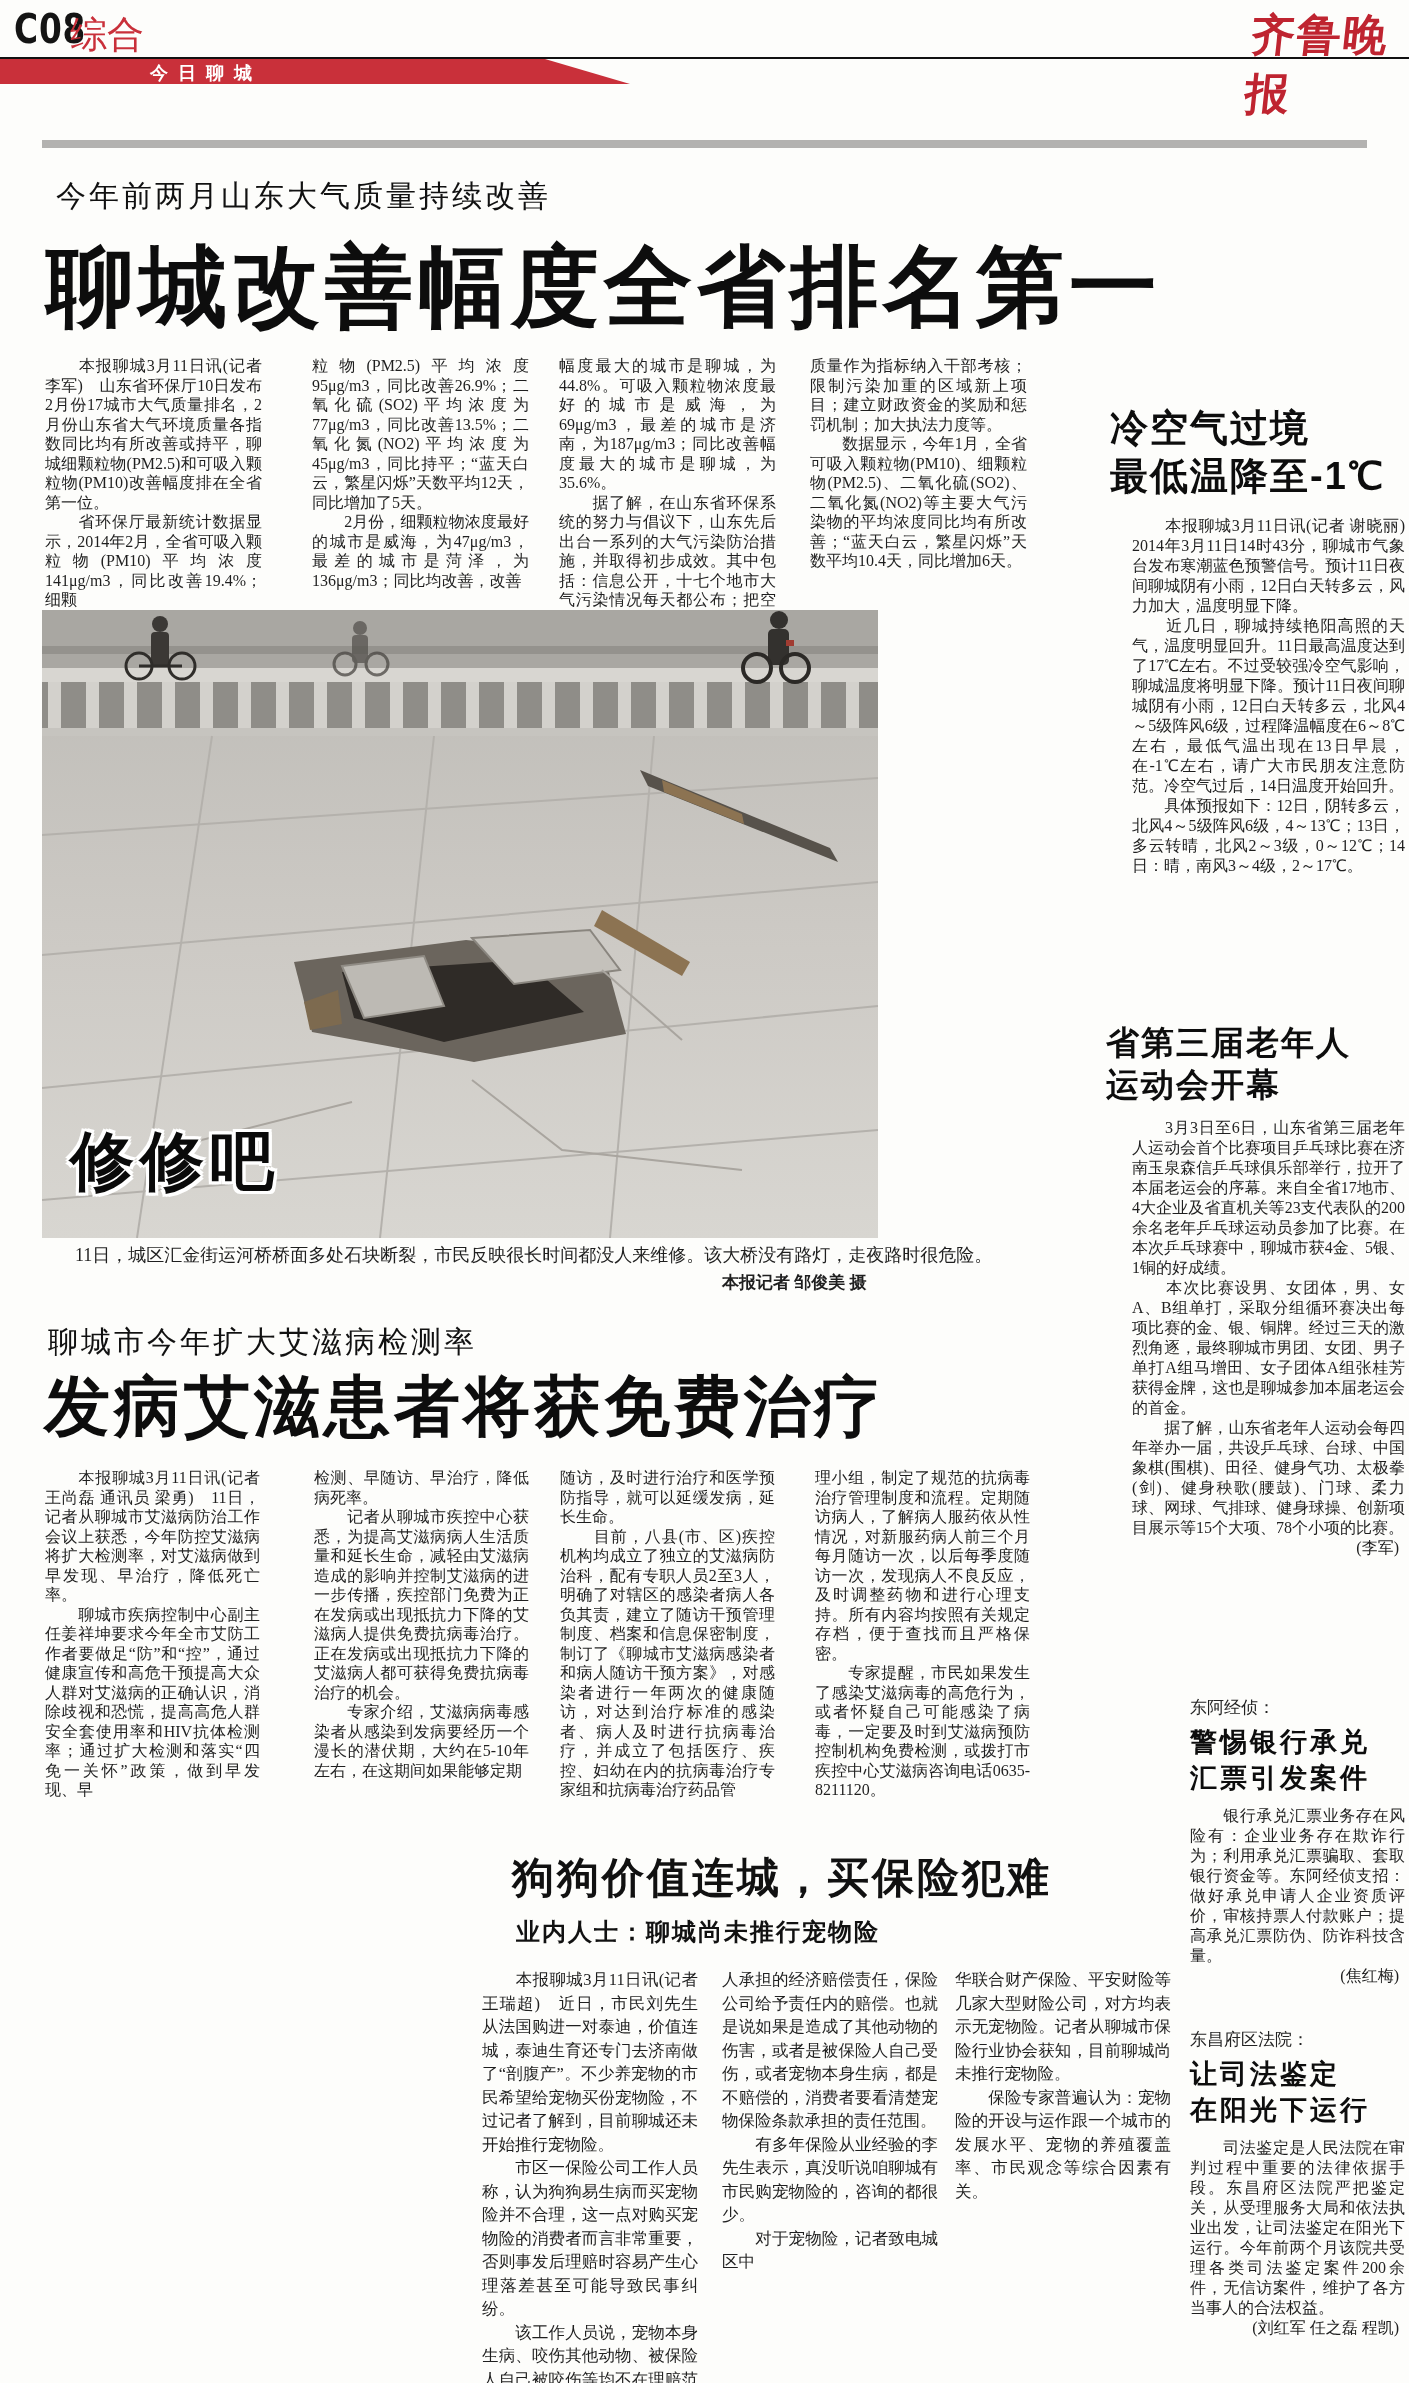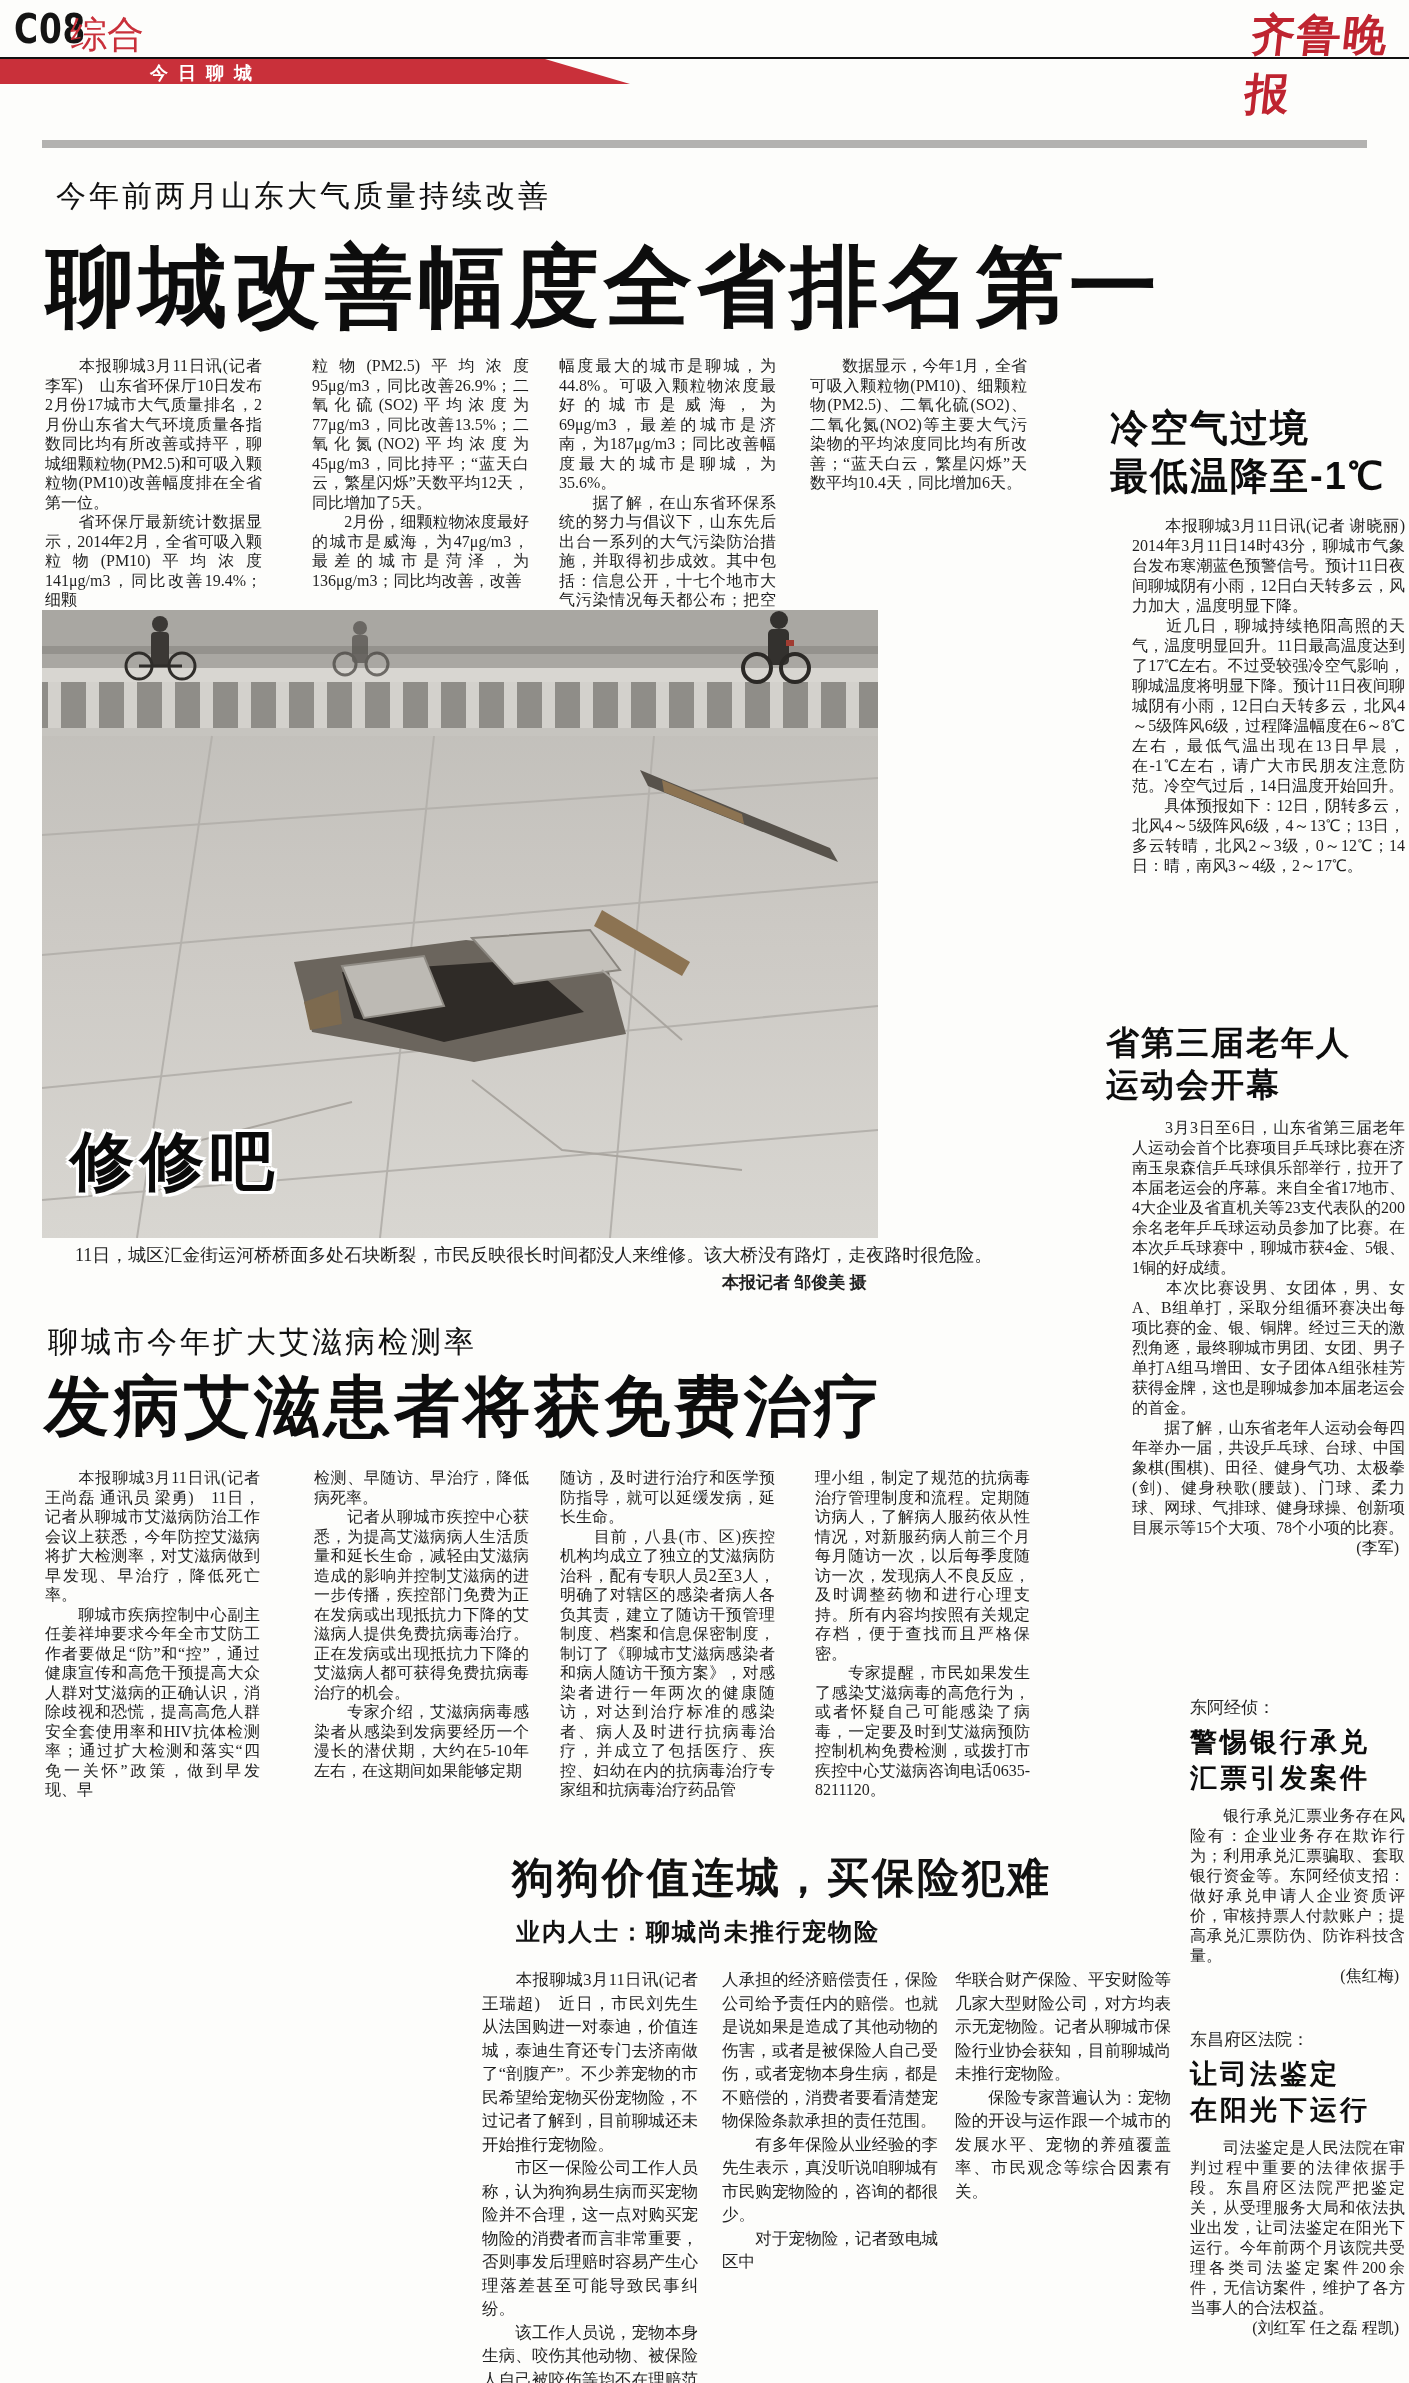--- a/index.html
+++ b/index.html
@@ -66,20 +66,21 @@
     </div>
   <div class="abs bodycol" style="left:312px;top:356px;width:217px;height:252px;">
       <p>粒物(PM2.5)平均浓度95μg/m3，同比改善26.9%；二氧化硫(SO2)平均浓度为77μg/m3，同比改善13.5%；二氧化氮(NO2)平均浓度为45μg/m3，同比持平；“蓝天白云，繁星闪烁”天数平均12天，同比增加了5天。</p>
       <p>　　2月份，细颗粒物浓度最好的城市是威海，为47μg/m3，最差的城市是菏泽，为136μg/m3；同比均改善，改善</p>
     </div>
   <div class="abs bodycol" style="left:559px;top:356px;width:217px;height:252px;">
       <p>幅度最大的城市是聊城，为44.8%。可吸入颗粒物浓度最好的城市是威海，为69μg/m3，最差的城市是济南，为187μg/m3；同比改善幅度最大的城市是聊城，为35.6%。</p>
       <p>　　据了解，在山东省环保系统的努力与倡议下，山东先后出台一系列的大气污染防治措施，并取得初步成效。其中包括：信息公开，十七个地市大气污染情况每天都公布；把空气</p>
     </div>
   <div class="abs bodycol" style="left:810px;top:356px;width:217px;height:252px;">
+      <p>质量作为指标纳入干部考核；限制污染加重的区域新上项目；建立财政资金的奖励和惩罚机制；加大执法力度等。</p>
       <p>　　数据显示，今年1月，全省可吸入颗粒物(PM10)、细颗粒物(PM2.5)、二氧化硫(SO2)、二氧化氮(NO2)等主要大气污染物的平均浓度同比均有所改善；“蓝天白云，繁星闪烁”天数平均10.4天，同比增加6天。</p>
     </div>
 
   <div class="abs photo-frame" style="left:42px;top:610px;width:836px;height:628px;">
     <svg width="836" height="628" viewBox="0 0 836 628" xmlns="http://www.w3.org/2000/svg">
       <defs>
         <linearGradient id="pav" x1="0" y1="0" x2="0" y2="1">
           <stop offset="0" stop-color="#bdbbb6"></stop>
             <stop offset="0.5" stop-color="#ccc9c4"></stop>
             <stop offset="1" stop-color="#d8d6d1"></stop>

